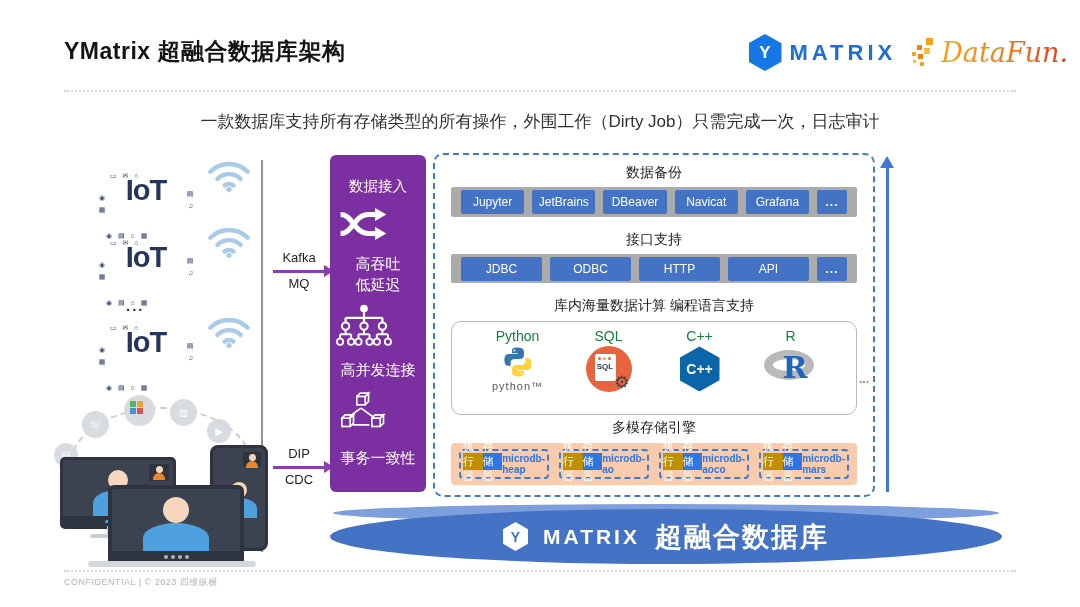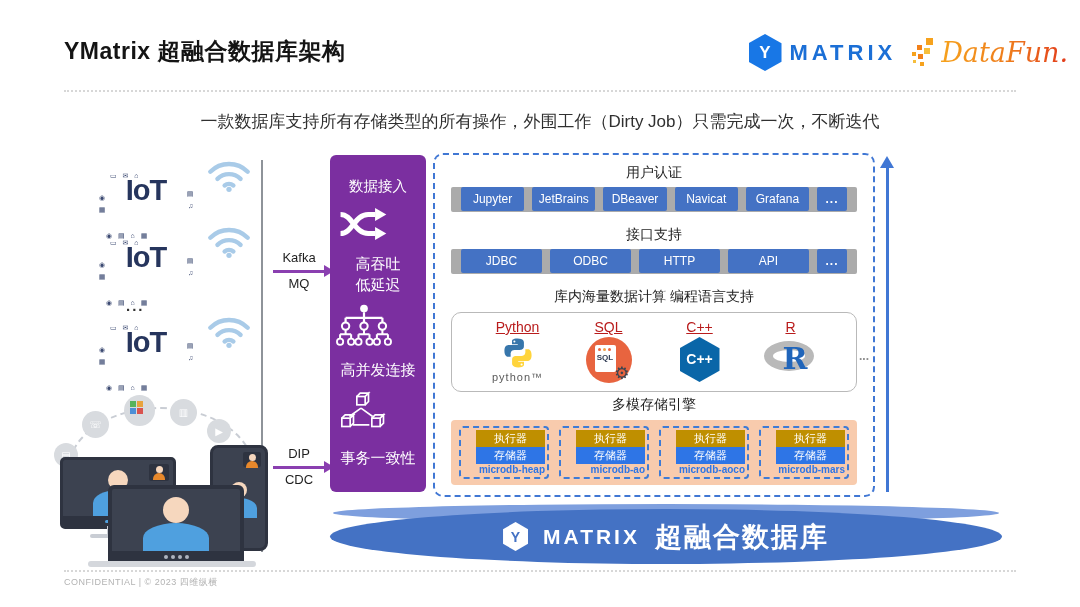--- a/index.html
+++ b/index.html
@@ -54,24 +54,24 @@
         box-sizing:border-box;padding:6px 16px 10px 16px;display:flex;flex-direction:column;}
   .sec-title{text-align:center;font-size:14px;color:#1F1F1F;margin:3px 0 5px 0;}
   .bar{background:var(--gray-bar,#ABABAB);border-radius:2px;height:32px;display:flex;align-items:center;gap:8px;
        padding:0 10px;margin-bottom:11px;}
   .chip{flex:1;background:var(--blue,#4472C4);color:#fff;font-size:12px;height:24px;display:flex;align-items:center;
         justify-content:center;border-radius:2px;}
   .chip.dots{flex:0 0 30px;font-weight:700;letter-spacing:1px;}
   .langbox{position:relative;border:1px solid #B9B9B9;border-radius:10px;height:90px;display:flex;
            padding:5px 20px 3px 20px;margin:1px 0 1px 0;background:#fff;}
   .lang{flex:1;display:flex;flex-direction:column;align-items:center;gap:2px;}
-  .lang-name{font-size:14px;color:#b91c1c;margin-top:1px;text-decoration:underline;}
+  .lang-name{font-size:14px;color:#15803d;margin-top:1px;}
   .lang-more{position:absolute;right:-13px;bottom:28px;color:#8C8C8C;font-weight:700;font-size:12px;}
   .peach{background:var(--peach,#F8CBAD);border-radius:4px;flex:1;display:flex;gap:10px;padding:6px 8px;margin-top:1px;}
-  .engine{flex:1;border:2px dashed #3E7BD6;border-radius:4px;display:flex;flex-direction:column;align-items:flex-end;
+  .engine{flex:1;border:2px dashed #3E7BD6;border-radius:4px;display:flex;flex-direction:row;align-items:flex-start;
           justify-content:center;padding:2px;}
   .ebtn{width:84%;height:17px;color:#fff;font-size:11px;display:flex;align-items:center;justify-content:center;}
   .ebtn.exec{background:var(--dark-gold,#BF8F00);}
   .ebtn.stor{background:var(--blue-bright,#2E75E6);}
   .ename{font-size:10px;font-weight:700;color:#2E75E6;}
 
   
   .uparrow-line{position:absolute;left:886px;top:167px;width:3px;height:325px;background:#4077D4;}
   .uparrow-head{position:absolute;left:880px;top:156px;width:0;height:0;
       border-bottom:12px solid #4077D4;border-left:7.5px solid transparent;border-right:7.5px solid transparent;}
@@ -129,21 +129,21 @@
         <rect x="12" y="10" width="6" height="6" fill="#F6BE3C"></rect>
         <rect x="0" y="14" width="4" height="4" fill="#F6A21D"></rect>
         <rect x="6" y="16" width="5" height="5" fill="#F28019"></rect>
         <rect x="1" y="22" width="3" height="3" fill="#F6BE3C"></rect>
         <rect x="8" y="24" width="4" height="4" fill="#F6A21D"></rect>
       </svg>
       <div class="df-word">DataFun.</div>
     </div>
   </div>
   <div class="rule top"></div>
-  <div class="subtitle">一款数据库支持所有存储类型的所有操作，外围工作（Dirty Job）只需完成一次，不断迭代</div>
+  <div class="subtitle">一款数据库支持所有存储类型的所有操作，外围工作（Dirty Job）只需完成一次，日志审计</div>
 
   <div class="iot" style="left:100px;top:176px;">
     <span class="decor d-top">▭ ✉ ⌂</span>
     <span class="decor d-left">◉ ▦</span>
     <div class="word">IoT</div>
     <span class="decor d-right">▤ ♫</span>
     <span class="decor d-bottom">◉ ▤ ⌂ ▦</span>
   </div>
   <div class="iot" style="left:100px;top:243px;">
     <span class="decor d-top">▭ ✉ ⌂</span>
@@ -228,21 +228,21 @@
         <rect x="7" y="32" width="10" height="10"></rect>
           <path d="M7 32 L11 28 L21 28 L17 32 M17 32 L21 28 L21 38 L17 42"></path>
         <rect x="43" y="32" width="10" height="10"></rect>
           <path d="M43 32 L47 28 L57 28 L53 32 M53 32 L57 28 L57 38 L53 42"></path>
       </g>
     </svg>
     <div class="feat">事务一致性</div>
   </div>
 
   <div class="core">
-    <div class="sec-title">用户认证</div>
+    <div class="sec-title">数据备份</div>
     <div class="bar">
       <div class="chip">Jupyter</div>
       <div class="chip">JetBrains</div>
       <div class="chip">DBeaver</div>
       <div class="chip">Navicat</div>
       <div class="chip">Grafana</div>
       <div class="chip dots">...</div>
     </div>
     <div class="sec-title">接口支持</div>
     <div class="bar">

